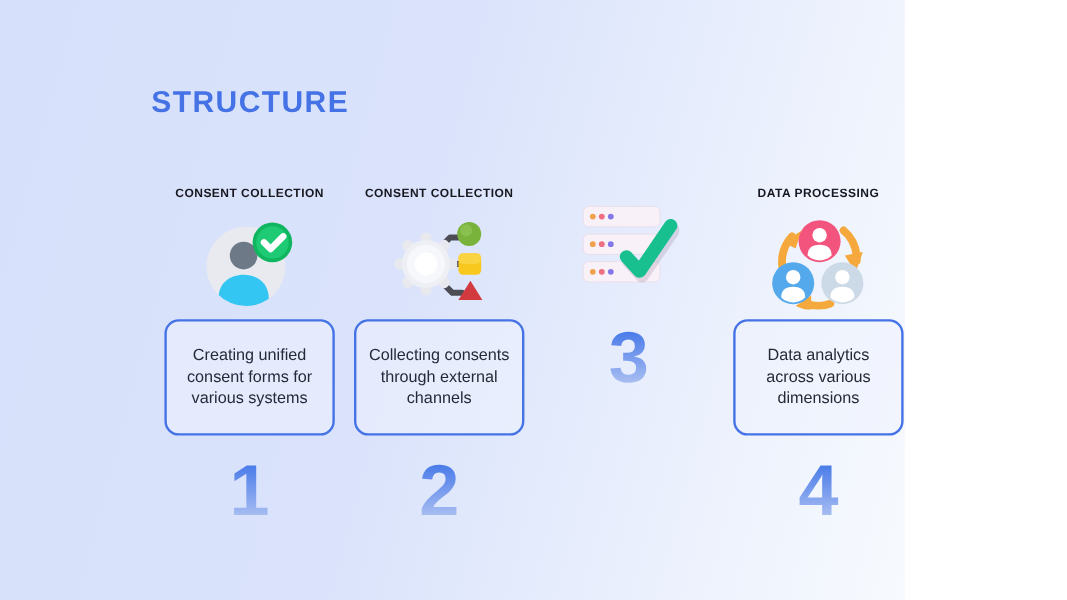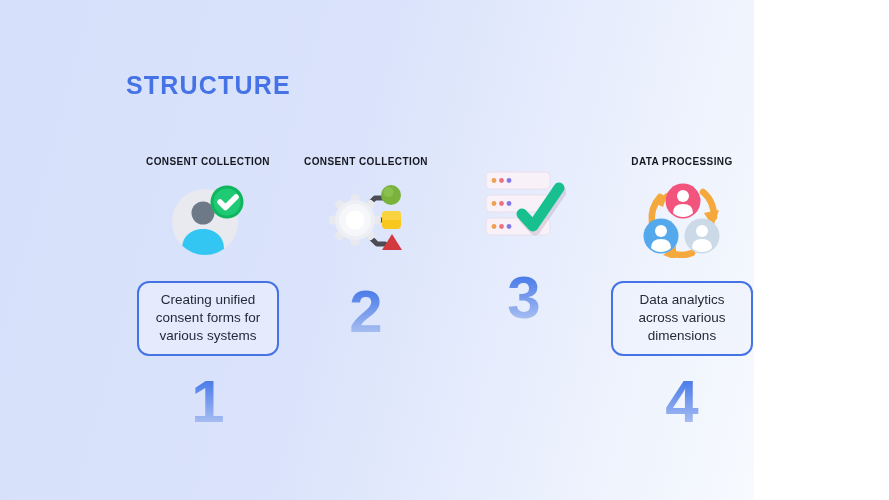--- a/index.html
+++ b/index.html
@@ -53,22 +53,21 @@
     box-sizing: border-box;
     width: 142px;
     min-height: 66px;
     border: 2px solid #4573e6;
     border-radius: 12px;
     background: rgba(238, 243, 253, 0.55);
     display: flex;
     align-items: center;
     justify-content: center;
     text-align: center;
-    padding: 8px 5px;
-    margin-top: 15px;
+    padding: 19px 5px;
   }
   .desc-box span {
     font-size: 13.5px;
     line-height: 1.35;
     color: #252a38;
   }
   .num {
     margin-top: 16px;
     font-size: 60px;
     line-height: 1;
@@ -132,20 +131,23 @@
           <circle cx="30" cy="42" r="16" fill="#f6f7fa"></circle>
           <circle cx="30" cy="42" r="9.5" fill="#ffffff"></circle>
 
           <circle cx="66" cy="17" r="10" fill="#79b33b"></circle>
           <circle cx="63.5" cy="14" r="5" fill="#92c657" opacity="0.7"></circle>
           <rect x="57" y="33" width="19" height="18" rx="4" fill="#f8c81f"></rect>
           <rect x="57" y="33" width="19" height="9" rx="4" fill="#fbd74f" opacity="0.7"></rect>
           <path d="M67 56 L77 72 H57 Z" fill="#d23a40"></path>
         </svg>
       </div>
+      <div class="desc-box">
+        <span>Collecting consents through external channels</span>
+      </div>
       <div class="num">2</div>
     </div>
 
     <div class="col">
       <div class="icon-wrap">
         <svg width="84" height="74" viewBox="0 0 84 74">
           <g>
             <rect x="4" y="4" width="64" height="17" rx="4.5" fill="#f8f1f8" stroke="#e8dcea" stroke-width="0.8"></rect>
             <rect x="4" y="27" width="64" height="17" rx="4.5" fill="#f8f1f8" stroke="#e8dcea" stroke-width="0.8"></rect>
             <rect x="4" y="50" width="64" height="17" rx="4.5" fill="#f8f1f8" stroke="#e8dcea" stroke-width="0.8"></rect>

